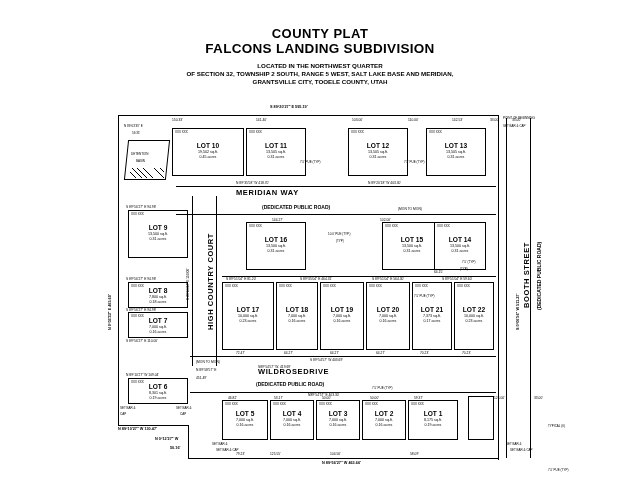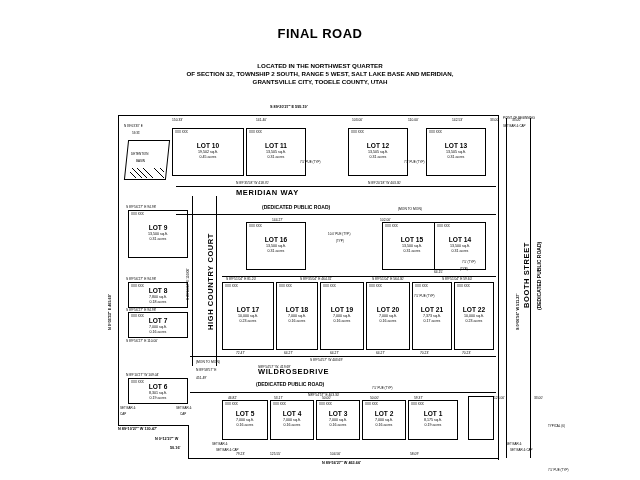--- a/index.html
+++ b/index.html
@@ -33,21 +33,22 @@
   .rot90{transform:rotate(-90deg);transform-origin:left top;white-space:nowrap;}
 
   .xxx{font-size:3.0px;}
   .hatch{position:absolute;background:repeating-linear-gradient(45deg,#000 0 0.5px,transparent 0.5px 4px);}
 </style>
 </head>
 <body>
 
 <div id="sheet">
 
-  <div class="ttl" id="t1">FINAL ROAD</div>
+  <div class="ttl" id="t1">COUNTY PLAT</div>
+  <div class="ttl" id="t2">FALCONS LANDING SUBDIVISION</div>
   <div class="sub" id="s1">LOCATED IN THE NORTHWEST QUARTER</div>
   <div class="sub" id="s2">OF SECTION 32, TOWNSHIP 2 SOUTH, RANGE 5 WEST, SALT LAKE BASE AND MERIDIAN,</div>
   <div class="sub" id="s3">GRANTSVILLE CITY, TOOELE COUNTY, UTAH</div>
 
   <div class="hline" style="left:118px;top:115px;width:380px;"></div>
   <div class="vline" style="left:118px;top:115px;height:310px;"></div>
   <div class="vline" style="left:498px;top:115px;height:345px;"></div>
   <div class="hline" style="left:188px;top:458px;width:310px;"></div>
   <div class="hline" style="left:118px;top:425px;width:70px;"></div>
   <div class="vline" style="left:188px;top:425px;height:33px;"></div>

